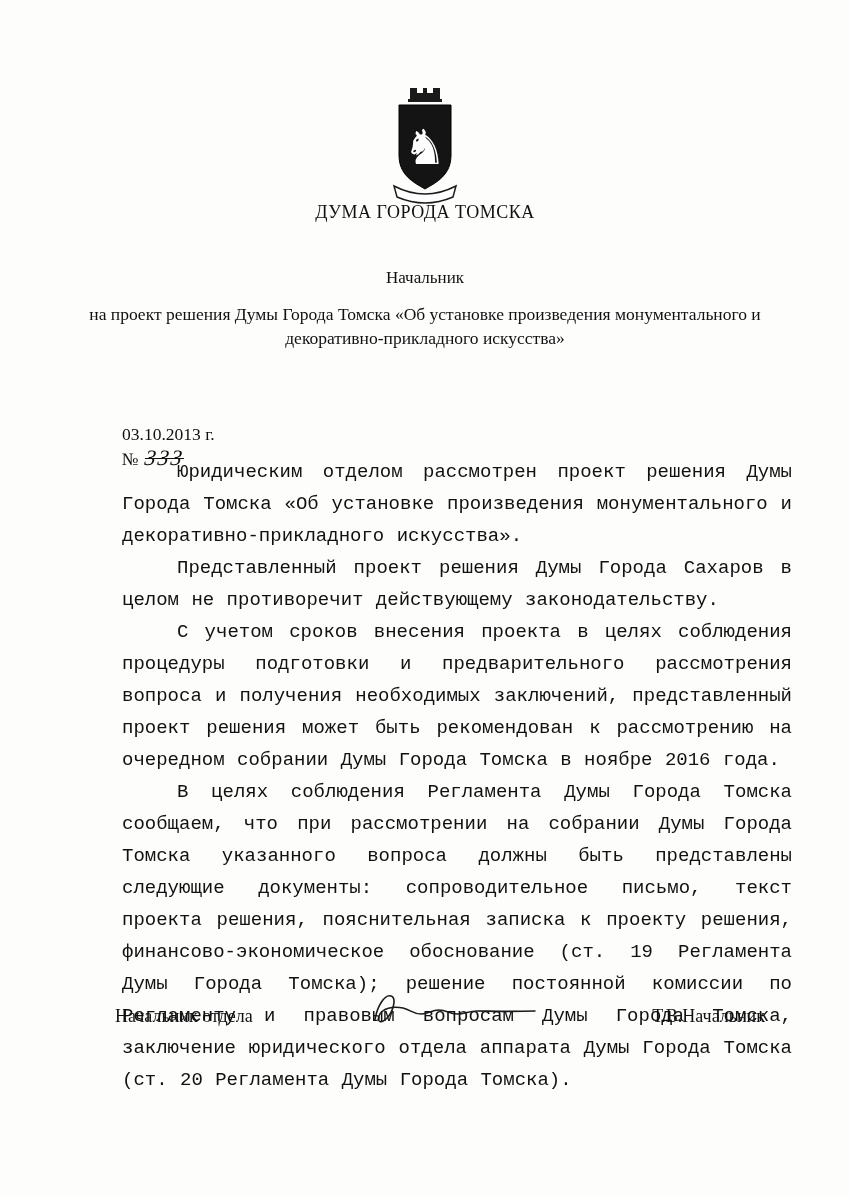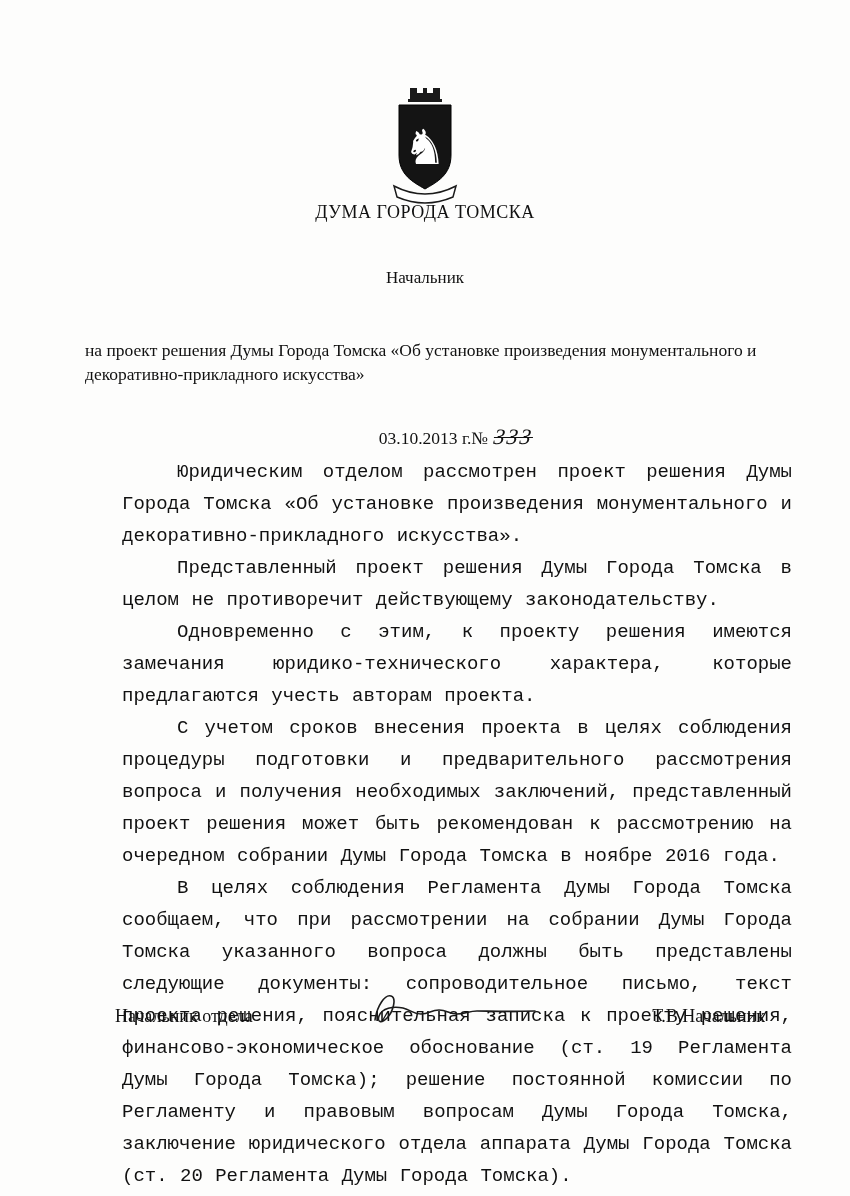--- a/index.html
+++ b/index.html
@@ -52,33 +52,34 @@
     width: 100%;
     text-align: center;
     font-size: 17px;
   }
   .subject {
     position: absolute;
     top: 302px;
     left: 50%;
     transform: translateX(-50%);
     width: 680px;
+    text-align: center;
     font-size: 17.5px;
     line-height: 24px;
-    margin-top: 36px;
   }
   .meta-row {
     position: absolute;
     top: 424px;
     left: 122px;
     right: 60px;
     display: flex;
     justify-content: center;
     align-items: baseline;
     font-size: 17.5px;
+    flex-direction: column;
   }
   .doc-number {
     display: inline-flex;
     align-items: baseline;
     gap: 6px;
   }
   .handwritten-number {
     font-style: italic;
     font-size: 22px;
     letter-spacing: 2px;
@@ -155,22 +156,21 @@
   <div class="meta-row">
     <span>03.10.2013 г.</span>
     <span class="doc-number">
       <span>№</span>
       <span class="handwritten-number">333</span>
     </span>
   </div>
 
   <div class="body-text">
     <p>Юридическим отделом рассмотрен проект решения Думы Города Томска «Об установке произведения монументального и декоративно-прикладного искусства».</p>
-    <p>Представленный проект решения Думы Города Томска в целом не противоречит действующему законодательству.</p>
-    <p>Одновременно с этим, к проекту решения имеются замечания юридико-технического характера, которые предлагаются учесть авторам проекта.</p>
+    <p>Представленный проект решения Думы Города Сахаров в целом не противоречит действующему законодательству.</p>
     <p>С учетом сроков внесения проекта в целях соблюдения процедуры подготовки и предварительного рассмотрения вопроса и получения необходимых заключений, представленный проект решения может быть рекомендован к рассмотрению на очередном собрании Думы Города Томска в ноябре 2016 года.</p>
     <p>В целях соблюдения Регламента Думы Города Томска сообщаем, что при рассмотрении на собрании Думы Города Томска указанного вопроса должны быть представлены следующие документы: сопроводительное письмо, текст проекта решения, пояснительная записка к проекту решения, финансово-экономическое обоснование  (ст. 19 Регламента Думы Города Томска);  решение постоянной комиссии по Регламенту и правовым вопросам Думы Города Томска, заключение юридического отдела аппарата Думы Города Томска (ст. 20 Регламента Думы Города Томска).</p>
   </div>
 
   <div class="sig-row">
     <span>Начальник отдела</span>
     <svg class="signature-svg" viewBox="0 0 190 46">
       <path d="M18,34 c2,-14 10,-26 16,-24 c6,2 2,16 -4,22 c-6,6 -10,4 -8,-2 c3,-8 14,-10 24,-8
                c8,2 10,6 18,6 c8,0 10,-4 18,-4 c8,0 10,4 18,4 c8,0 12,-3 20,-3 c10,0 30,1 58,0" fill="none" stroke="#1b1b1b" stroke-width="1.6" stroke-linecap="round"></path>
     </svg>

